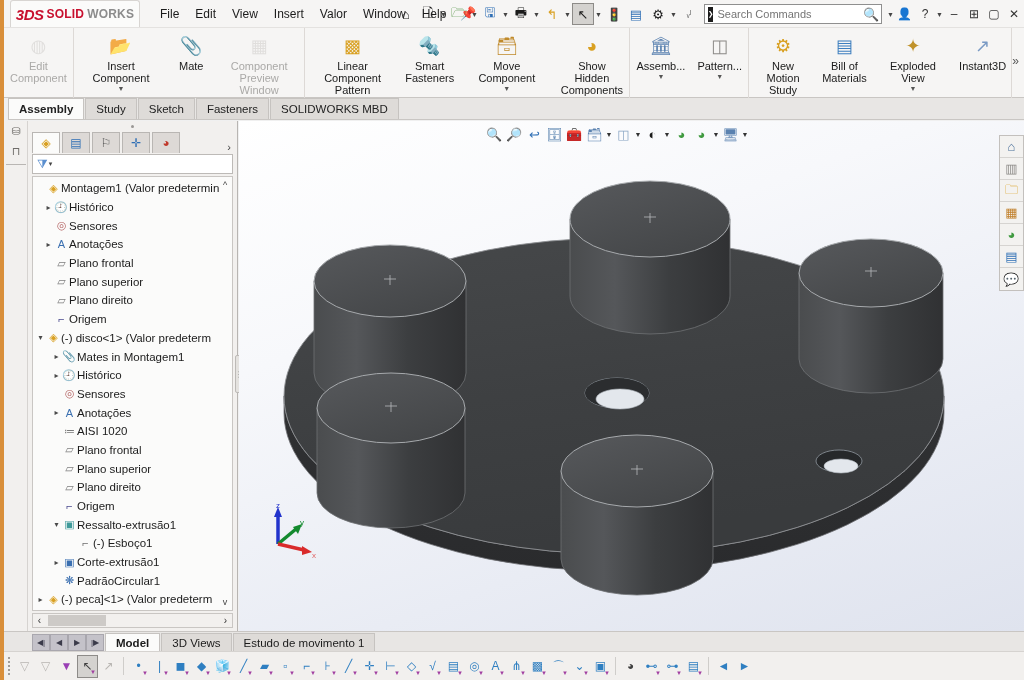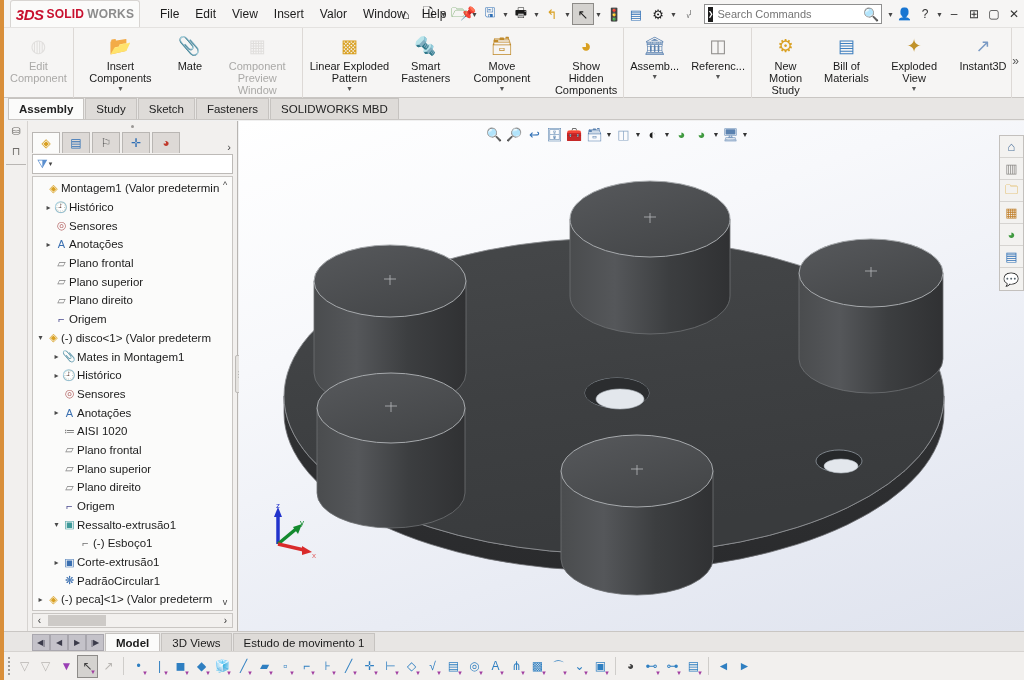--- a/index.html
+++ b/index.html
@@ -301,36 +301,36 @@
   <div class="ribbon" id="ribbon">
       <div class="rgroup">
         <div class="rbtn dis">
           <div class="ico" style="color: rgb(184, 181, 178);">◍</div>
           <div class="lbl">Edit<br>Component</div>
         </div>
       </div>
       <div class="rgroup">
         <div class="rbtn">
           <div class="ico" style="color: rgb(217, 160, 33);">📂</div>
-          <div class="lbl">Insert Components</div>
+          <div class="lbl">Insert Component</div>
           <div class="dd">▼</div>
         </div>
         <div class="rbtn">
           <div class="ico" style="color: rgb(141, 139, 136);">📎</div>
           <div class="lbl">Mate</div>
         </div>
         <div class="rbtn dis">
           <div class="ico" style="color: rgb(184, 181, 178);">▦</div>
           <div class="lbl">Component<br>Preview Window</div>
         </div>
       </div>
       <div class="rgroup">
         <div class="rbtn">
           <div class="ico" style="color: rgb(217, 160, 33);">▩</div>
-          <div class="lbl">Linear Exploded Pattern</div>
+          <div class="lbl">Linear Component Pattern</div>
           <div class="dd">▼</div>
         </div>
         <div class="rbtn">
           <div class="ico" style="color: rgb(122, 154, 196);">🔩</div>
           <div class="lbl">Smart<br>Fasteners</div>
         </div>
         <div class="rbtn">
           <div class="ico" style="color: rgb(192, 138, 42);">🗃</div>
           <div class="lbl">Move Component</div>
           <div class="dd">▼</div>
@@ -341,21 +341,21 @@
         </div>
       </div>
       <div class="rgroup">
         <div class="rbtn">
           <div class="ico" style="color: rgb(91, 130, 176);">🏛</div>
           <div class="lbl">Assemb...</div>
           <div class="dd">▼</div>
         </div>
         <div class="rbtn">
           <div class="ico" style="color: rgb(141, 139, 136);">◫</div>
-          <div class="lbl">Referenc...</div>
+          <div class="lbl">Pattern...</div>
           <div class="dd">▼</div>
         </div>
       </div>
       <div class="rgroup">
         <div class="rbtn">
           <div class="ico" style="color: rgb(217, 160, 33);">⚙</div>
           <div class="lbl">New Motion<br>Study</div>
         </div>
         <div class="rbtn">
           <div class="ico" style="color: rgb(63, 127, 191);">▤</div>

